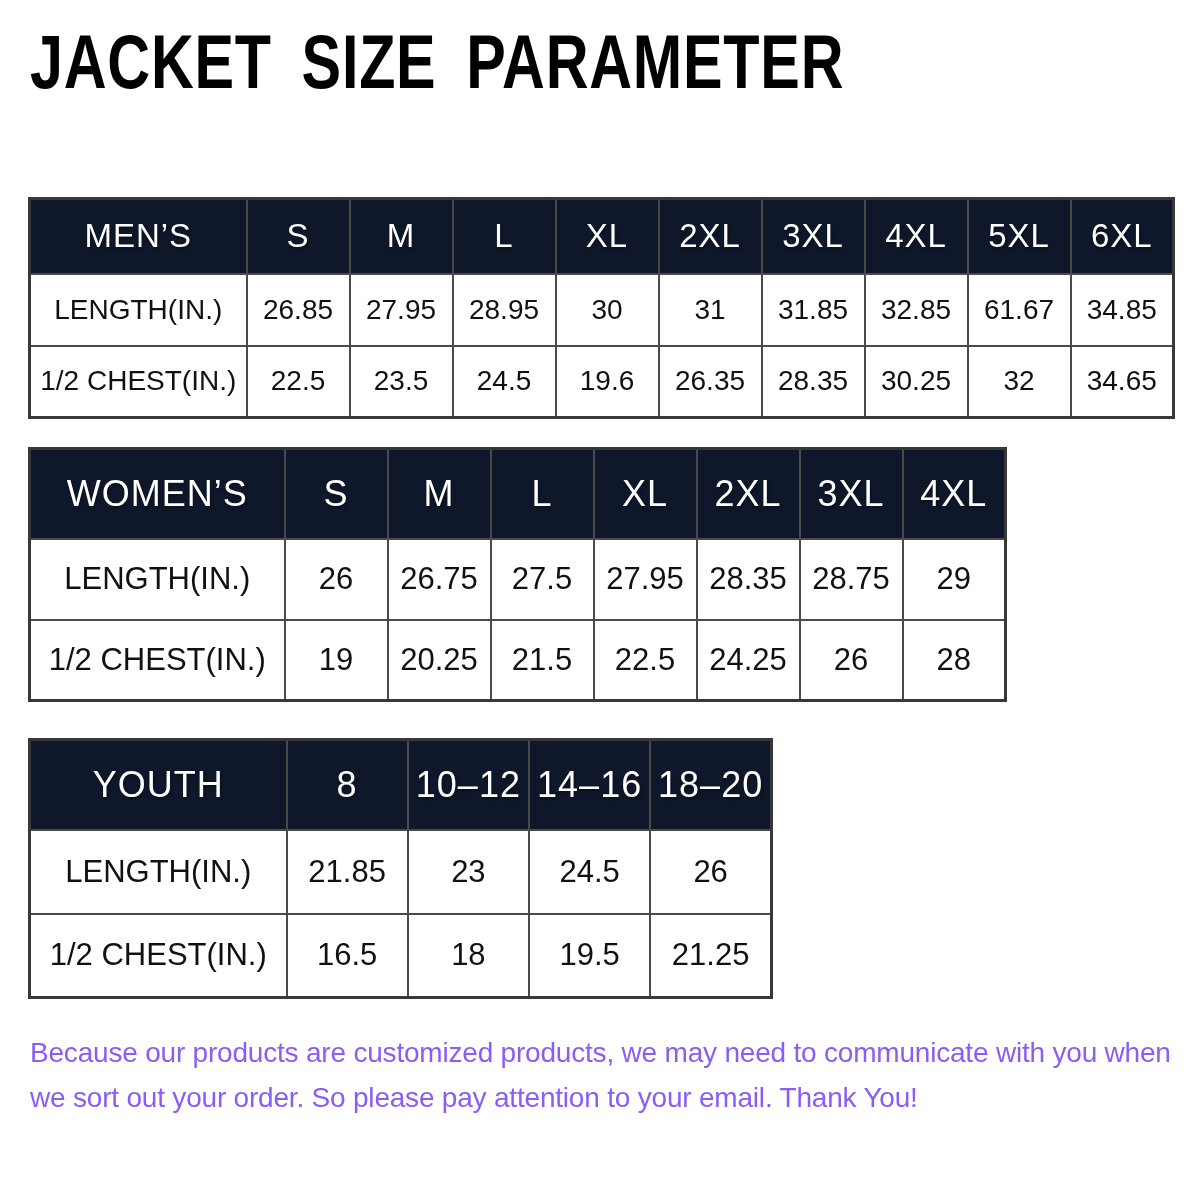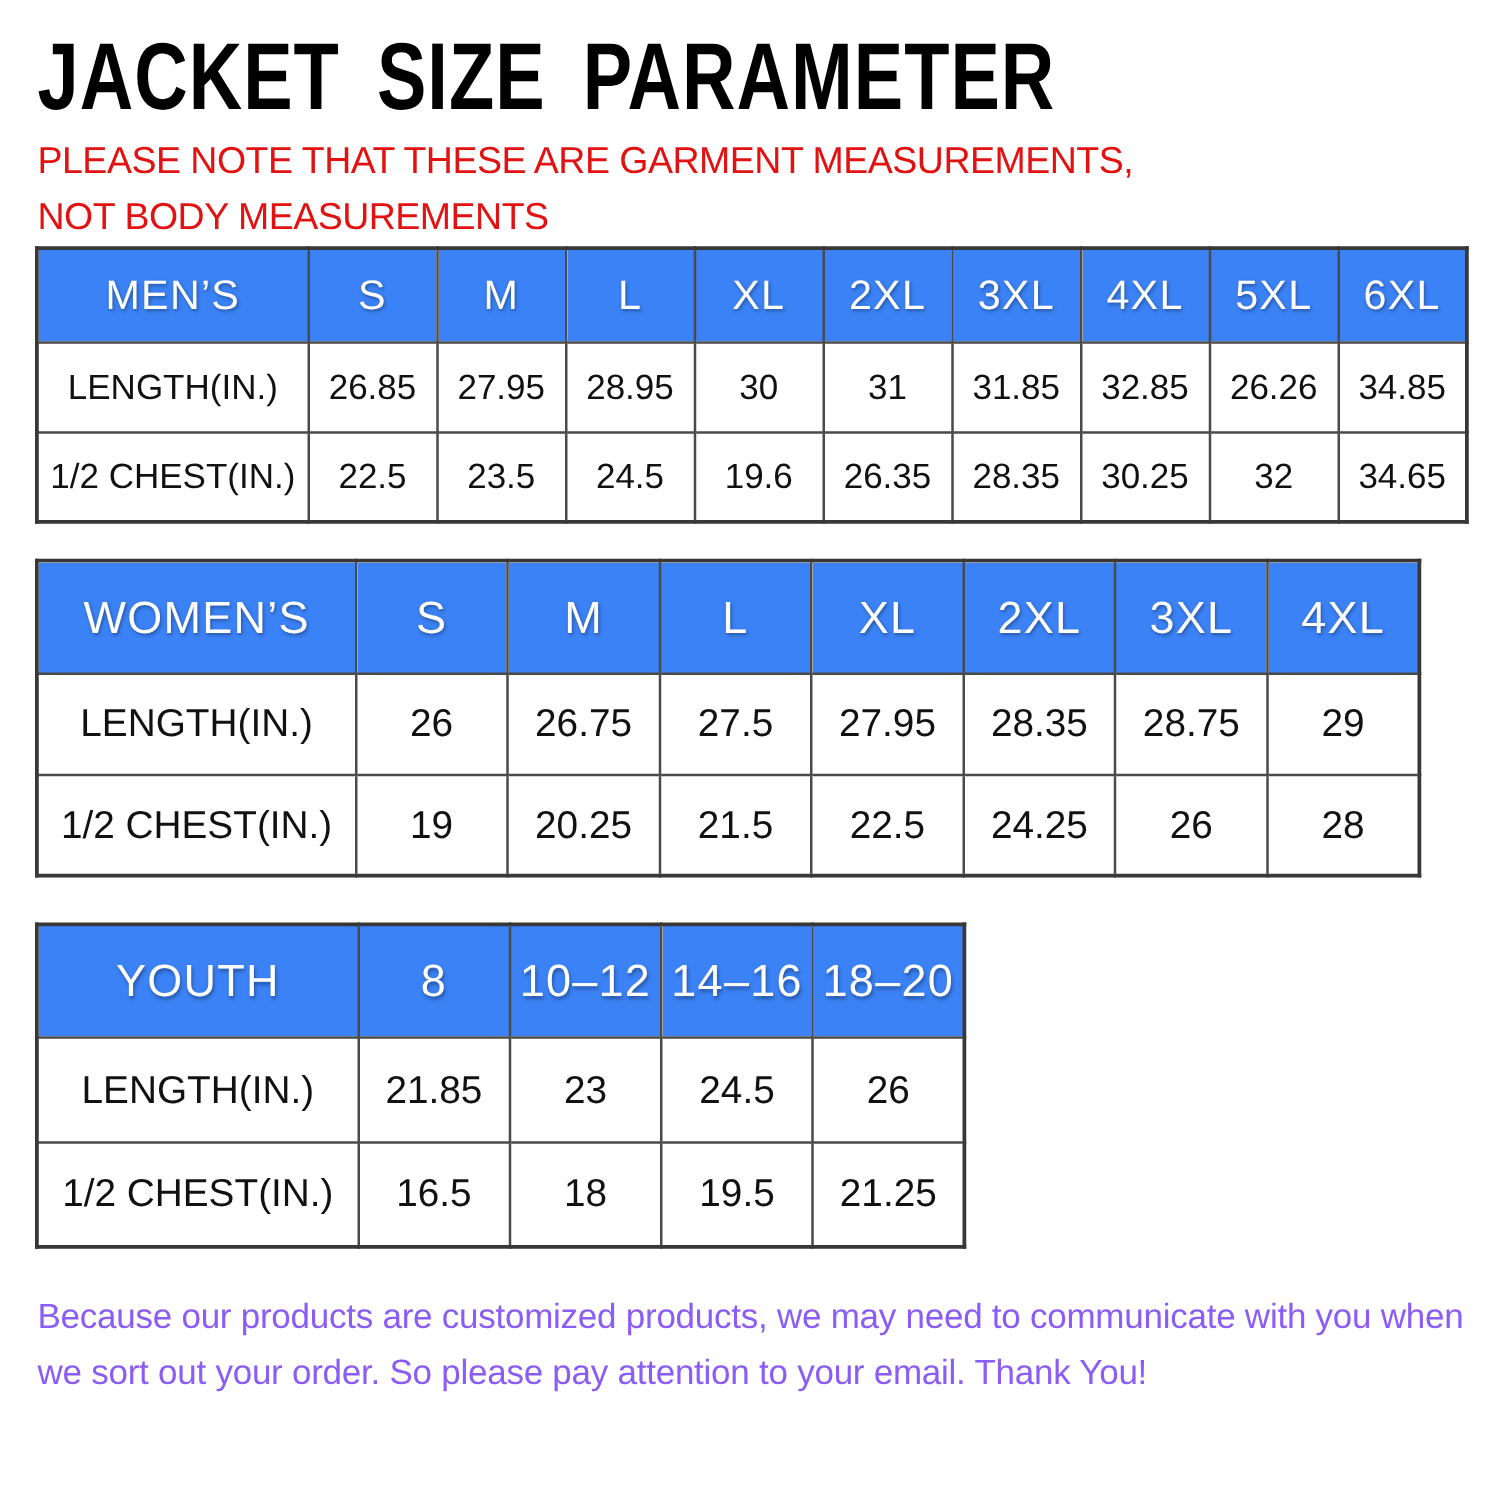--- a/index.html
+++ b/index.html
@@ -37,32 +37,32 @@
     background:#fff;
     border:3px solid #383838;
   }
   table.size-table th, table.size-table td {
     border:2px solid #4a4a4a;
     text-align:center; vertical-align:middle;
     overflow:hidden; white-space:nowrap;
     color:#111;
   }
   table.size-table th.head-cell {
-    background:#3b82f6; color:#ffffff;
+    background:#0f172a; color:#ffffff;
     font-weight:normal;
     text-shadow:1px 2px 3px rgba(0,0,0,0.35);
     letter-spacing:1px;
   }
 
   #table-mens  { left:28px; top:197px; width:1147px; font-size:28px; }
   #table-mens thead tr { height:75px; }
   #table-mens tbody tr { height:72px; }
   #table-mens th.head-cell { font-size:33px; }
 
-  #table-womens { left:28px; top:447px; width:1109px; font-size:31px; }
+  #table-womens { left:28px; top:447px; width:979px; font-size:31px; }
   #table-womens thead tr { height:90px; }
   #table-womens tbody tr { height:81px; }
   #table-womens th.head-cell { font-size:36px; }
 
   #table-youth { left:28px; top:738px; width:745px; font-size:31px; }
   #table-youth thead tr { height:90px; }
   #table-youth tbody tr { height:84px; }
   #table-youth th.head-cell { font-size:36px; }
 
   
@@ -80,21 +80,20 @@
     white-space:nowrap;
   }
 </style>
 </head>
 <body>
 
 <div id="page">
 
   <div class="page-title">JACKET SIZE PARAMETER</div>
 
-  <div class="note">PLEASE NOTE THAT THESE ARE GARMENT MEASUREMENTS, NOT BODY MEASUREMENTS</div>
 
   <table class="size-table" id="table-mens">
       <colgroup>
         <col style="width: 217px;">
         <col>
         <col>
         <col>
         <col>
         <col>
         <col>
@@ -119,21 +118,21 @@
       <tbody>
         <tr>
           <td>LENGTH(IN.)</td>
           <td>26.85</td>
           <td>27.95</td>
           <td>28.95</td>
           <td>30</td>
           <td>31</td>
           <td>31.85</td>
           <td>32.85</td>
-          <td>26.26</td>
+          <td>61.67</td>
           <td>34.85</td>
         </tr>
         <tr>
           <td>1/2 CHEST(IN.)</td>
           <td>22.5</td>
           <td>23.5</td>
           <td>24.5</td>
           <td>19.6</td>
           <td>26.35</td>
           <td>28.35</td>

